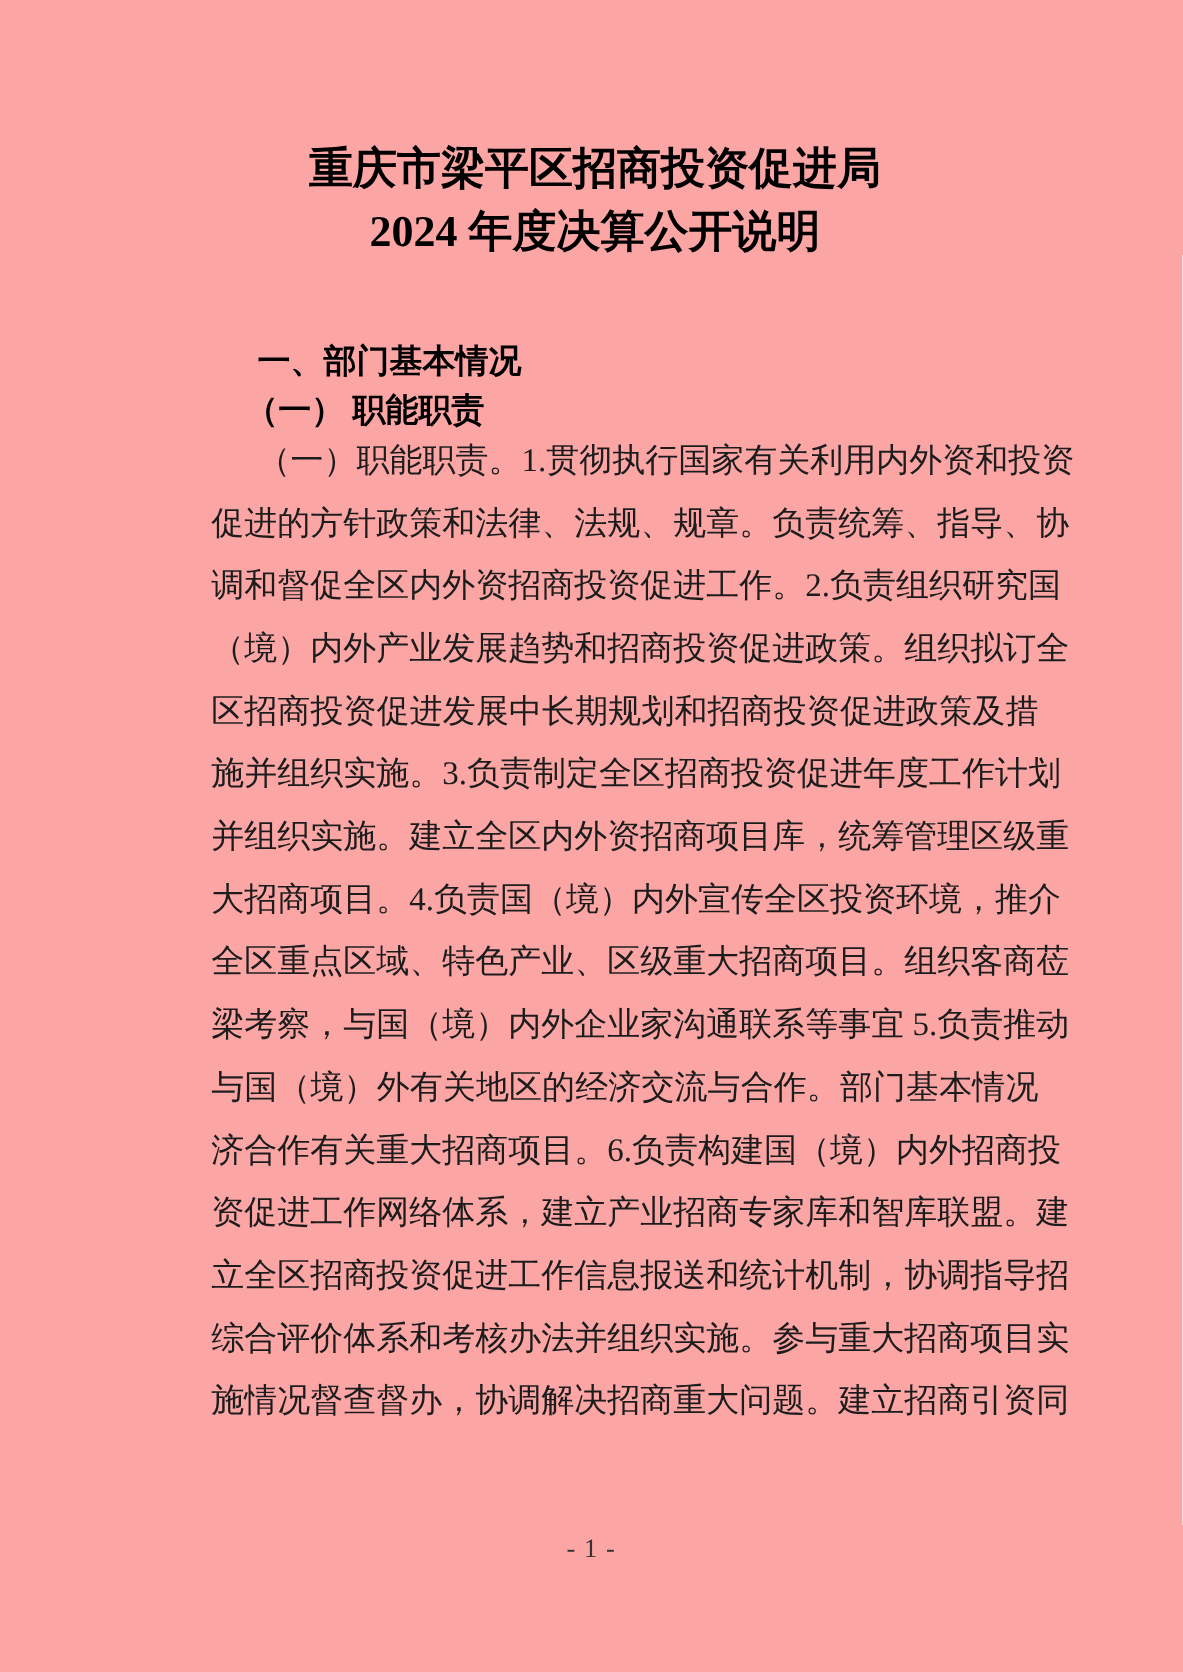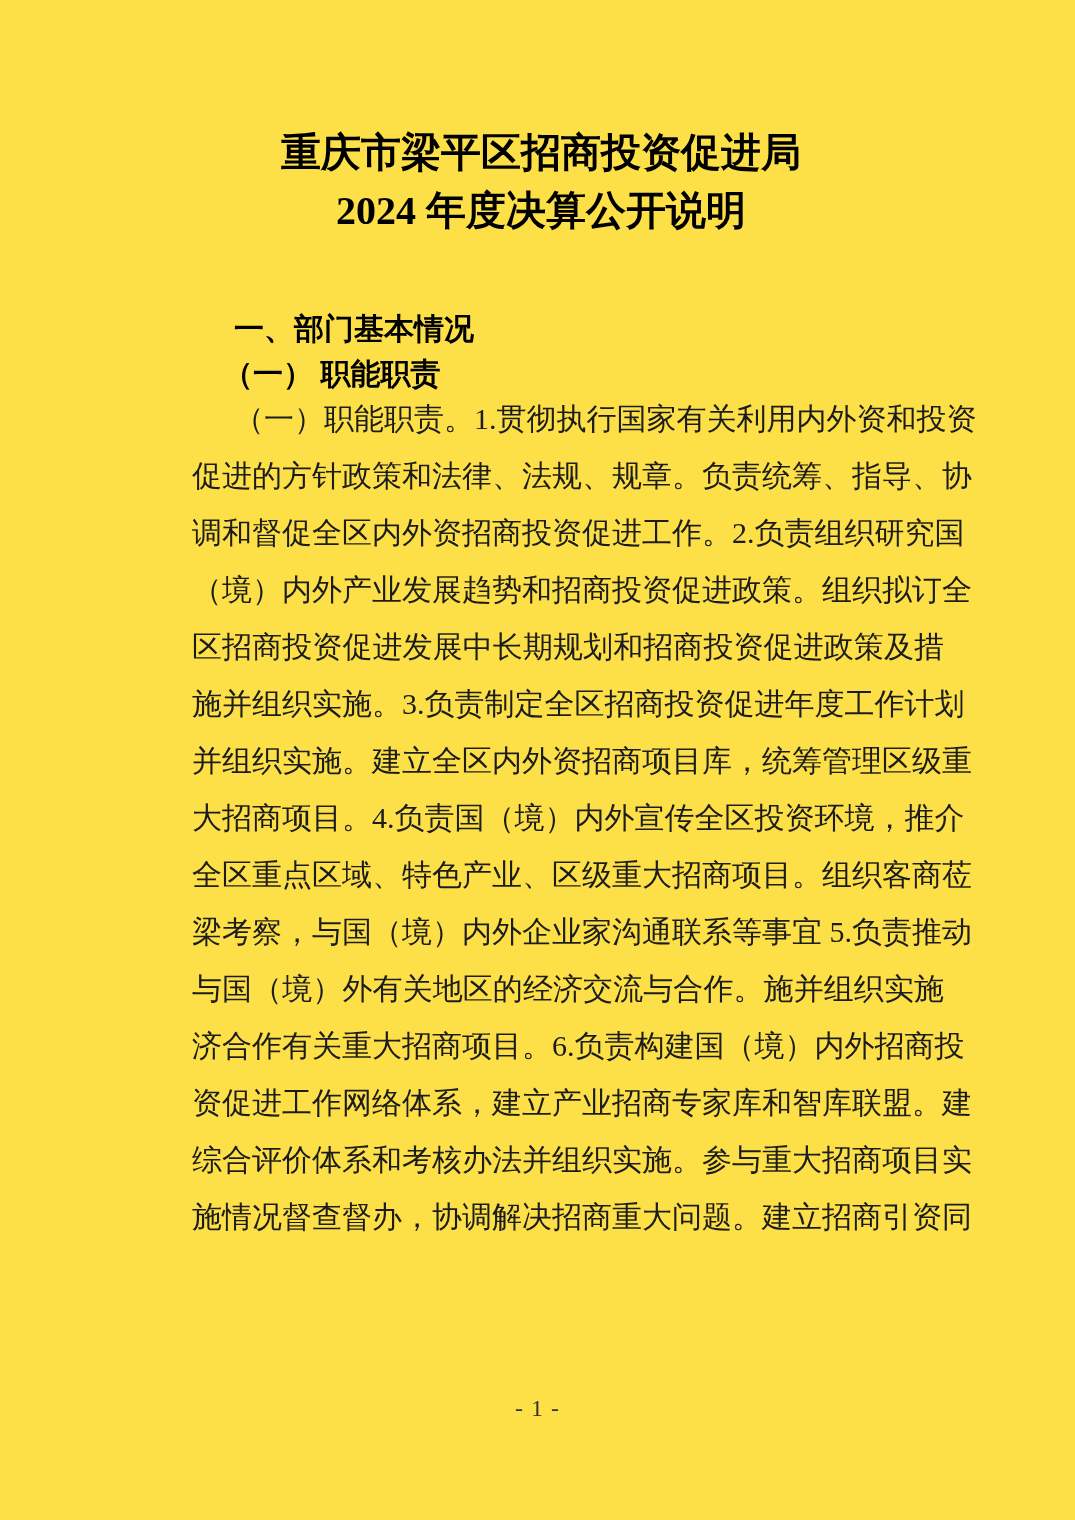--- a/index.html
+++ b/index.html
@@ -5,21 +5,21 @@
   * { box-sizing: border-box; }
   html, body {
     margin: 0;
     padding: 0;
     background: #ffffff;
   }
   .page {
     position: relative;
     width: 1075px;
     height: 1520px;
-    background: #fde047;
+    background: #fca5a5;
     overflow: hidden;
     color: #1a1a1a;
   }
   
   .doc-title {
     position: absolute;
     top: 124px;
     left: 165px;
     width: 752px;
     text-align: center;
@@ -113,23 +113,24 @@
     <div class="body-line indent">（一）职能职责。1.贯彻执行国家有关利用内外资和投资</div>
     <div class="body-line">促进的方针政策和法律、法规、规章。负责统筹、指导、协</div>
     <div class="body-line">调和督促全区内外资招商投资促进工作。2.负责组织研究国</div>
     <div class="body-line">（境）内外产业发展趋势和招商投资促进政策。组织拟订全</div>
     <div class="body-line">区招商投资促进发展中长期规划和招商投资促进政策及措</div>
     <div class="body-line">施并组织实施。3.负责制定全区招商投资促进年度工作计划</div>
     <div class="body-line">并组织实施。建立全区内外资招商项目库，统筹管理区级重</div>
     <div class="body-line">大招商项目。4.负责国（境）内外宣传全区投资环境，推介</div>
     <div class="body-line">全区重点区域、特色产业、区级重大招商项目。组织客商莅</div>
     <div class="body-line">梁考察，与国（境）内外企业家沟通联系等事宜 5.负责推动</div>
-    <div class="body-line">与国（境）外有关地区的经济交流与合作。施并组织实施</div>
+    <div class="body-line">与国（境）外有关地区的经济交流与合作。部门基本情况</div>
     <div class="body-line">济合作有关重大招商项目。6.负责构建国（境）内外招商投</div>
     <div class="body-line">资促进工作网络体系，建立产业招商专家库和智库联盟。建</div>
+    <div class="body-line">立全区招商投资促进工作信息报送和统计机制，协调指导招</div>
     <div class="body-line">综合评价体系和考核办法并组织实施。参与重大招商项目实</div>
     <div class="body-line">施情况督查督办，协调解决招商重大问题。建立招商引资同</div>
   </div>
 
   <footer class="page-footer">
     <span>- 1 -</span>
   </footer>
 
 </div>
 

